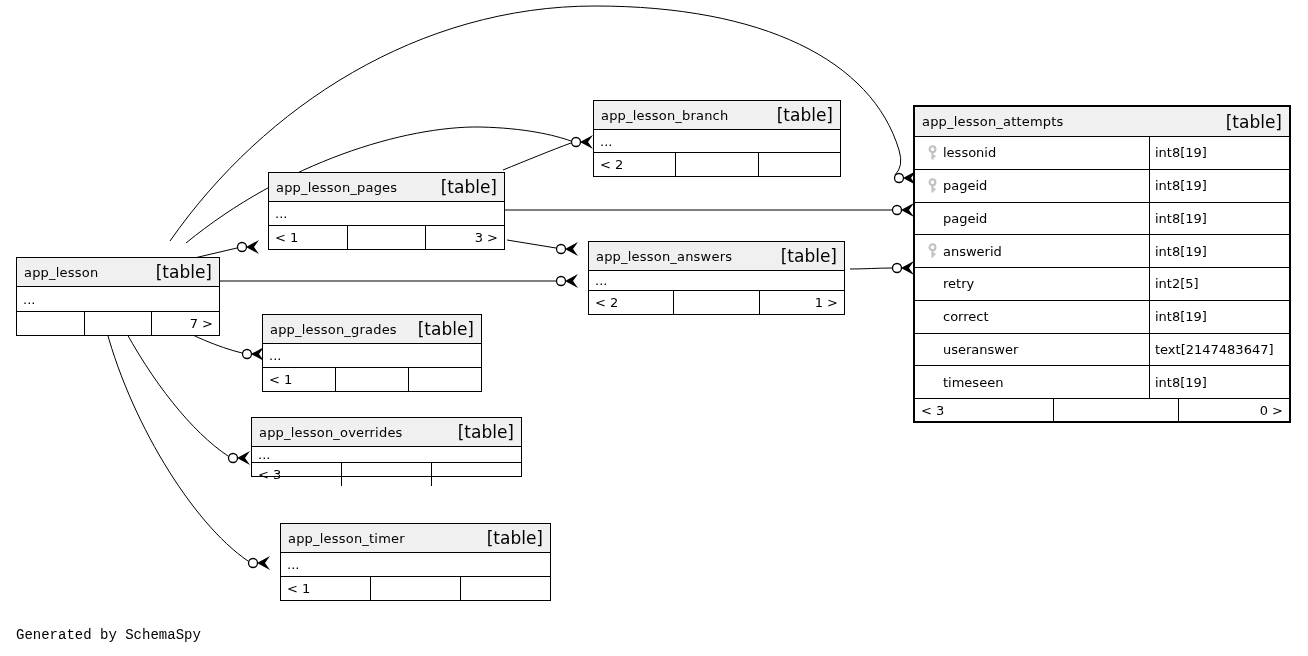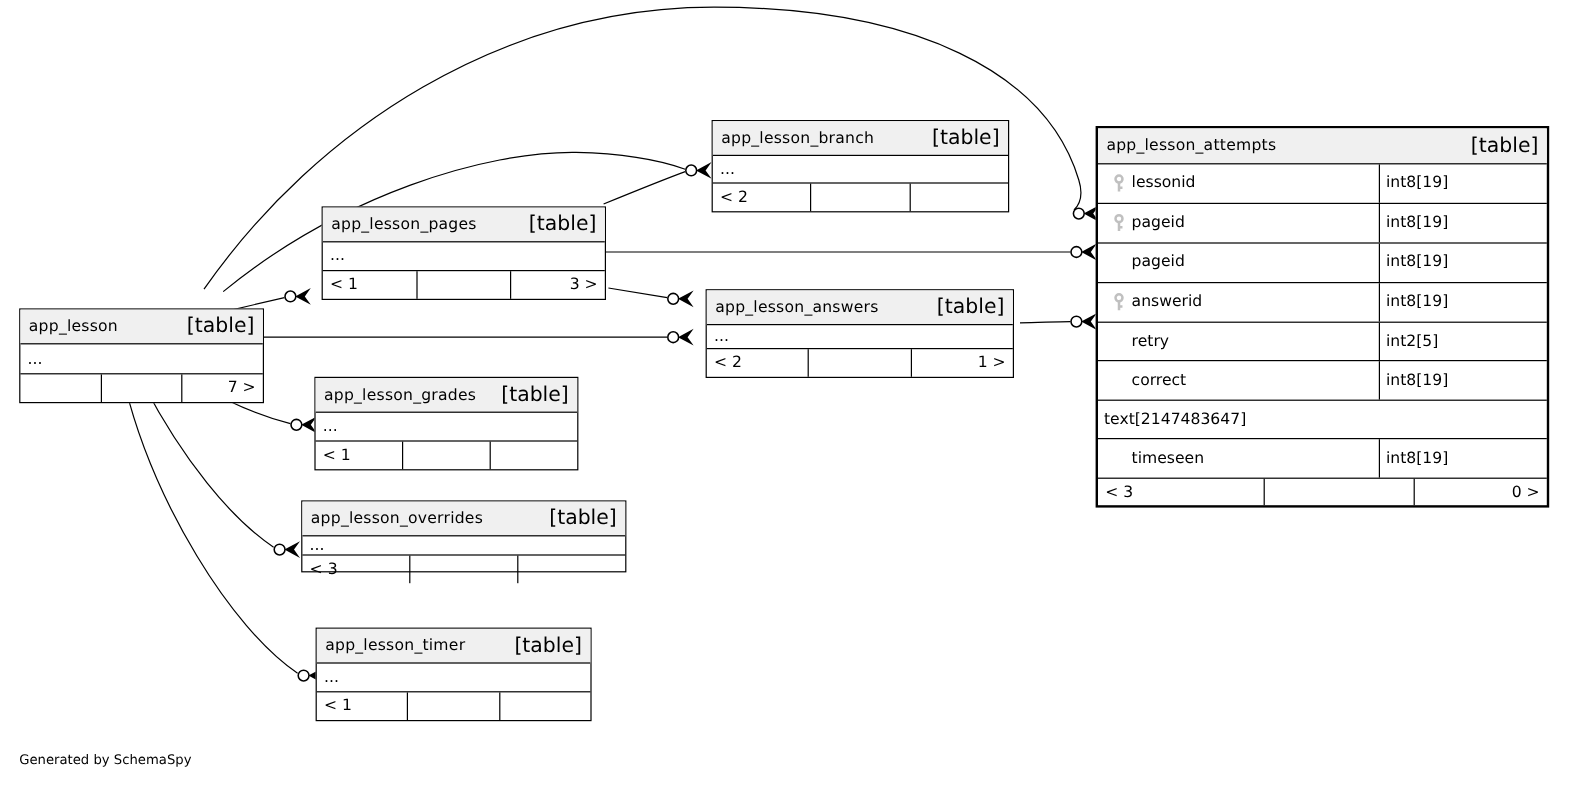--- a/index.html
+++ b/index.html
@@ -50,21 +50,21 @@
   .key-slot{width:22px; flex:0 0 22px; display:flex; align-items:center; justify-content:center;}
   .key-slot.none{visibility:hidden;}
   .key-slot.primary-key{color:#d4d400;}
   .key-slot.foreign-key{color:#c0c0c0;}
   .tbl.detail .ftr{flex:0 0 22px;}
   .tbl.detail .ftr .fc1{flex:0 0 126px;}
   .tbl.detail .ftr .fc2{flex:0 0 112px;}
   .tbl.detail .ftr .fc3{flex:1;}
 
   .note{
-    position:absolute; left:16px; top:627px; font-size:11px;
+    position:absolute; left:16px; top:627px; font-size:14px;font-family:Liberation Mono, monospace;
   }
 </style>
 </head>
 <body>
 
 <div id="canvas">
 
   <svg id="edges" viewBox="0 0 1308 656" fill="none" stroke="#000" stroke-width="1">
     <defs>
       <g id="crowdot">
@@ -168,21 +168,21 @@
       <span class="tag">[table]</span>
     </div>
     <div class="dots">...</div>
     <div class="ftr">
       <span class="fc">&lt; 3</span>
       <span class="fc"></span>
       <span class="fc"></span>
     </div>
   </div>
 
-  <div class="tbl" style="left:263px;top:523px;width:230px;height:78px">
+  <div class="tbl" style="left:280px;top:523px;width:271px;height:78px">
     <div class="hdr">
       <span class="nm">app_lesson_timer</span>
       <span class="tag">[table]</span>
     </div>
     <div class="dots">...</div>
     <div class="ftr">
       <span class="fc">&lt; 1</span>
       <span class="fc"></span>
       <span class="fc"></span>
     </div>
@@ -267,20 +267,29 @@
               <circle cx="5.5" cy="4.2" r="2.9" fill="none" stroke="currentColor" stroke-width="2.1"></circle>
               <path d="M5.5 7 L5.5 14.6 M5.5 11.4 L8.4 11.4" stroke="currentColor" stroke-width="2.1" fill="none"></path>
             </svg>
         </span>
         <span>correct</span>
       </span>
       <span class="type-cell">int8[19]</span>
     </div>
 
     <div class="col-row">
+      <span class="name-cell">
+        <span class="key-slot none">
+          <svg width="11" height="16" viewBox="0 0 11 16">
+              <circle cx="5.5" cy="4.2" r="2.9" fill="none" stroke="currentColor" stroke-width="2.1"></circle>
+              <path d="M5.5 7 L5.5 14.6 M5.5 11.4 L8.4 11.4" stroke="currentColor" stroke-width="2.1" fill="none"></path>
+            </svg>
+        </span>
+        <span>useranswer</span>
+      </span>
       <span class="type-cell">text[2147483647]</span>
     </div>
 
     <div class="col-row">
       <span class="name-cell">
         <span class="key-slot none">
           <svg width="11" height="16" viewBox="0 0 11 16">
               <circle cx="5.5" cy="4.2" r="2.9" fill="none" stroke="currentColor" stroke-width="2.1"></circle>
               <path d="M5.5 7 L5.5 14.6 M5.5 11.4 L8.4 11.4" stroke="currentColor" stroke-width="2.1" fill="none"></path>
             </svg>

